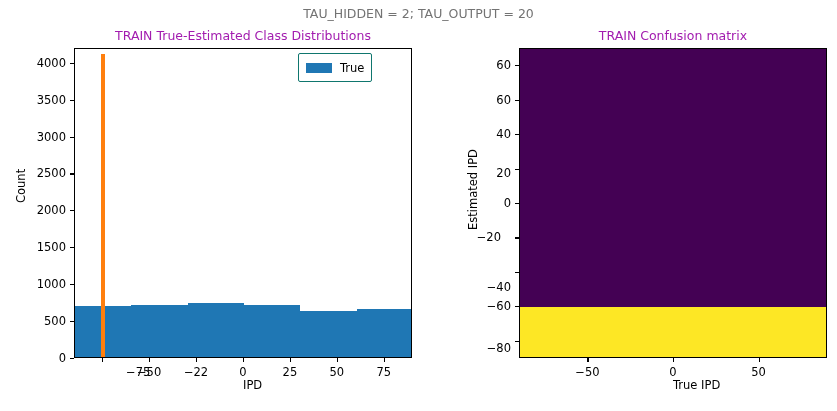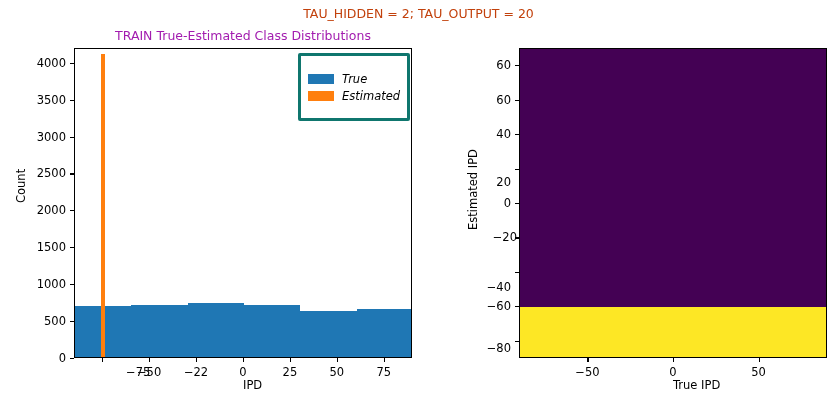--- a/index.html
+++ b/index.html
@@ -22,21 +22,21 @@
   }
 
   
   .suptitle {
     position: absolute;
     top: 6px;
     left: 0;
     width: 837px;
     text-align: center;
     font-size: 12.5px;
-    color: #c2410c;
+    color: #737373;
     white-space: nowrap;
   }
 
   
   .axes-title {
     position: absolute;
     text-align: center;
     font-size: 12.5px;
     color: #a21caf;
     white-space: nowrap;
@@ -93,25 +93,24 @@
   .spike {
     position: absolute;
     width: 1.6px;
     background: #ff7f0e;
   }
 
   
   .legend {
     position: absolute;
     box-sizing: border-box;
-    border: 3px solid #0f766e;
+    border: 1px solid #0f766e;
     background: rgba(255,255,255,0.9);
     border-radius: 2px;
-    padding: 14px 7px;
-    font-style: italic;
+    padding: 5px 7px;
   }
   .legend-row {
     display: flex;
     align-items: center;
     height: 17px;
   }
   .legend-swatch {
     width: 26px;
     height: 10px;
     margin-right: 8px;
@@ -192,47 +191,44 @@
 
   <div class="axis-label" style="left:243px; top:378px; width:0; transform:translateX(-50%);">IPD</div>
 
   <div class="axis-label vertical" style="left:14px; top:203px;">Count</div>
 
   <div class="legend" style="left:298px; top:53px;">
     <div class="legend-row">
       <span class="legend-swatch" id="legend-swatch-0" style="background: rgb(31, 119, 180);"></span>
       <span class="legend-text">True</span>
     </div>
-    <div class="legend-row">
-      <span class="legend-swatch" id="legend-swatch-1" style="background: rgb(255, 127, 14);"></span>
-      <span class="legend-text">Estimated</span>
-    </div>
   </div>
 
+  <div class="axes-title" style="left:519px; top:28px; width:308px;">TRAIN Confusion matrix</div>
 
   <div class="plot-frame" id="right-plot" style="left:519px; top:48px; width:308px; height:310px;">
     <div id="cm-bands">
         <div class="cm-band" style="top: 0px; height: 258.333px; background: rgb(68, 1, 84);"></div>
         <div class="cm-band" style="top: 258.333px; height: 51.6667px; background: rgb(253, 231, 37);"></div>
       </div>
   </div>
 
   <div id="right-yticks">
       <div class="tick y" style="left: 515px; top: 340.778px;"></div>
       <div class="ticklabel y" style="left: 467px; width: 44px; top: 348px;">−80</div>
       <div class="tick y" style="left: 515px; top: 306.333px;"></div>
       <div class="ticklabel y" style="left: 467px; width: 44px; top: 306.333px;">−60</div>
       <div class="tick y" style="left: 515px; top: 271.889px;"></div>
       <div class="ticklabel y" style="left: 467px; width: 44px; top: 287px;">−40</div>
       <div class="tick y" style="left: 515px; top: 237.444px;"></div>
-      <div class="ticklabel y" style="left: 473px; width: 44px; top: 237.444px;">−20</div>
+      <div class="ticklabel y" style="left: 457px; width: 44px; top: 237.444px;">−20</div>
       <div class="tick y" style="left: 515px; top: 203px;"></div>
       <div class="ticklabel y" style="left: 467px; width: 44px; top: 203px;">0</div>
       <div class="tick y" style="left: 515px; top: 168.556px;"></div>
-      <div class="ticklabel y" style="left: 467px; width: 44px; top: 182px; text-align: right;">20</div>
+      <div class="ticklabel y" style="left: 467px; width: 44px; top: 173px; text-align: right;">20</div>
       <div class="tick y" style="left: 515px; top: 134.111px;"></div>
       <div class="ticklabel y" style="left: 467px; width: 44px; top: 134.111px;">40</div>
       <div class="tick y" style="left: 515px; top: 99.6667px;"></div>
       <div class="ticklabel y" style="left: 467px; width: 44px; top: 99.6667px;">60</div>
       <div class="tick y" style="left: 515px; top: 65.2222px;"></div>
       <div class="ticklabel y" style="left: 467px; width: 44px; top: 65.2222px;">60</div>
     </div>
   <div id="right-xticks">
       <div class="tick x" style="left: 587.444px; top: 358px;"></div>
       <div class="ticklabel x" style="left: 587.444px; top: 365px;">−50</div>

